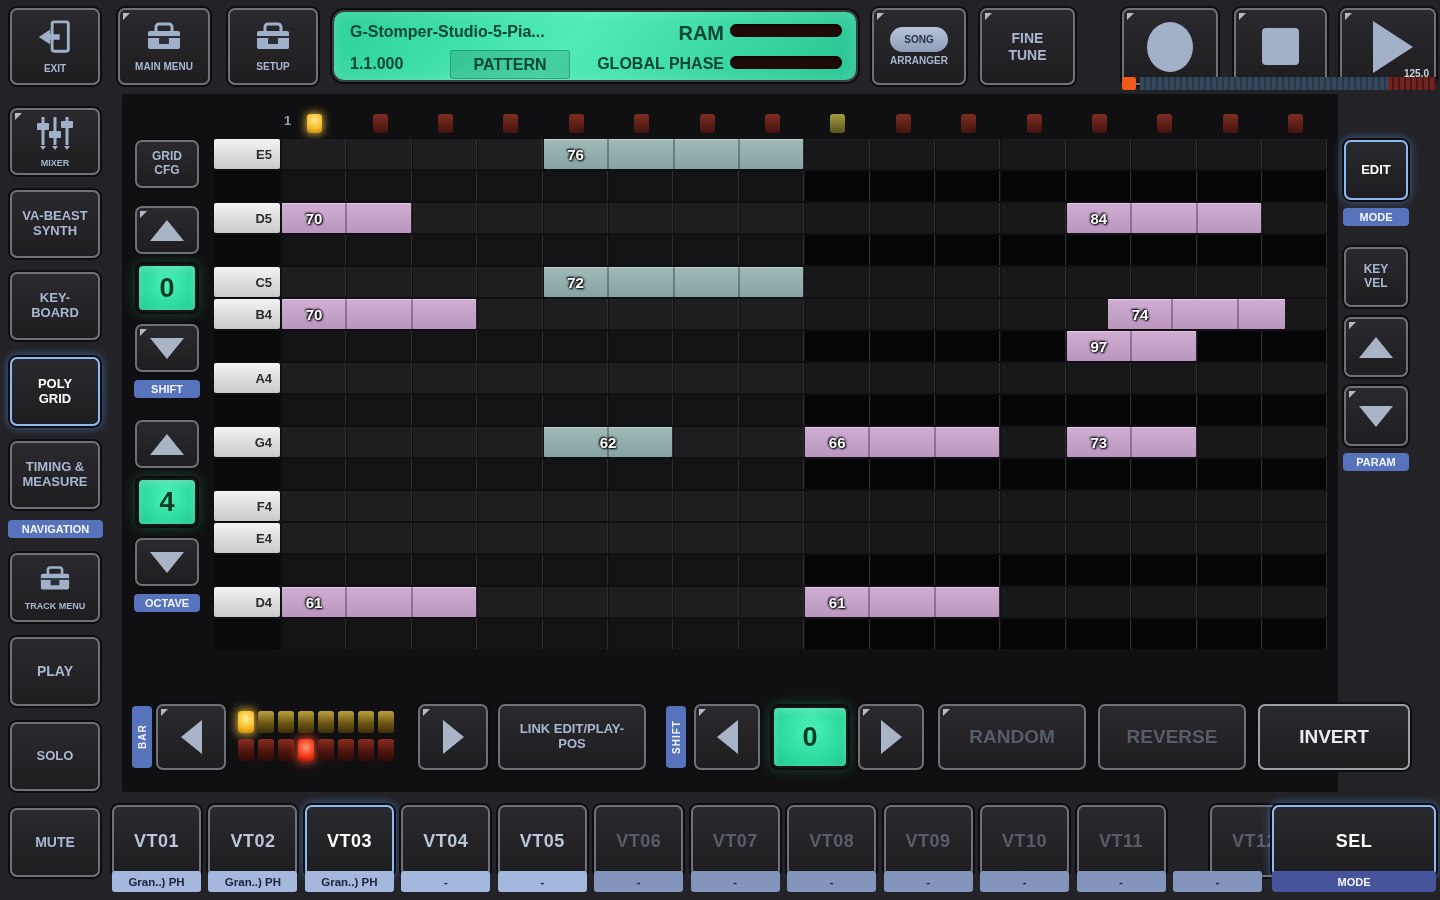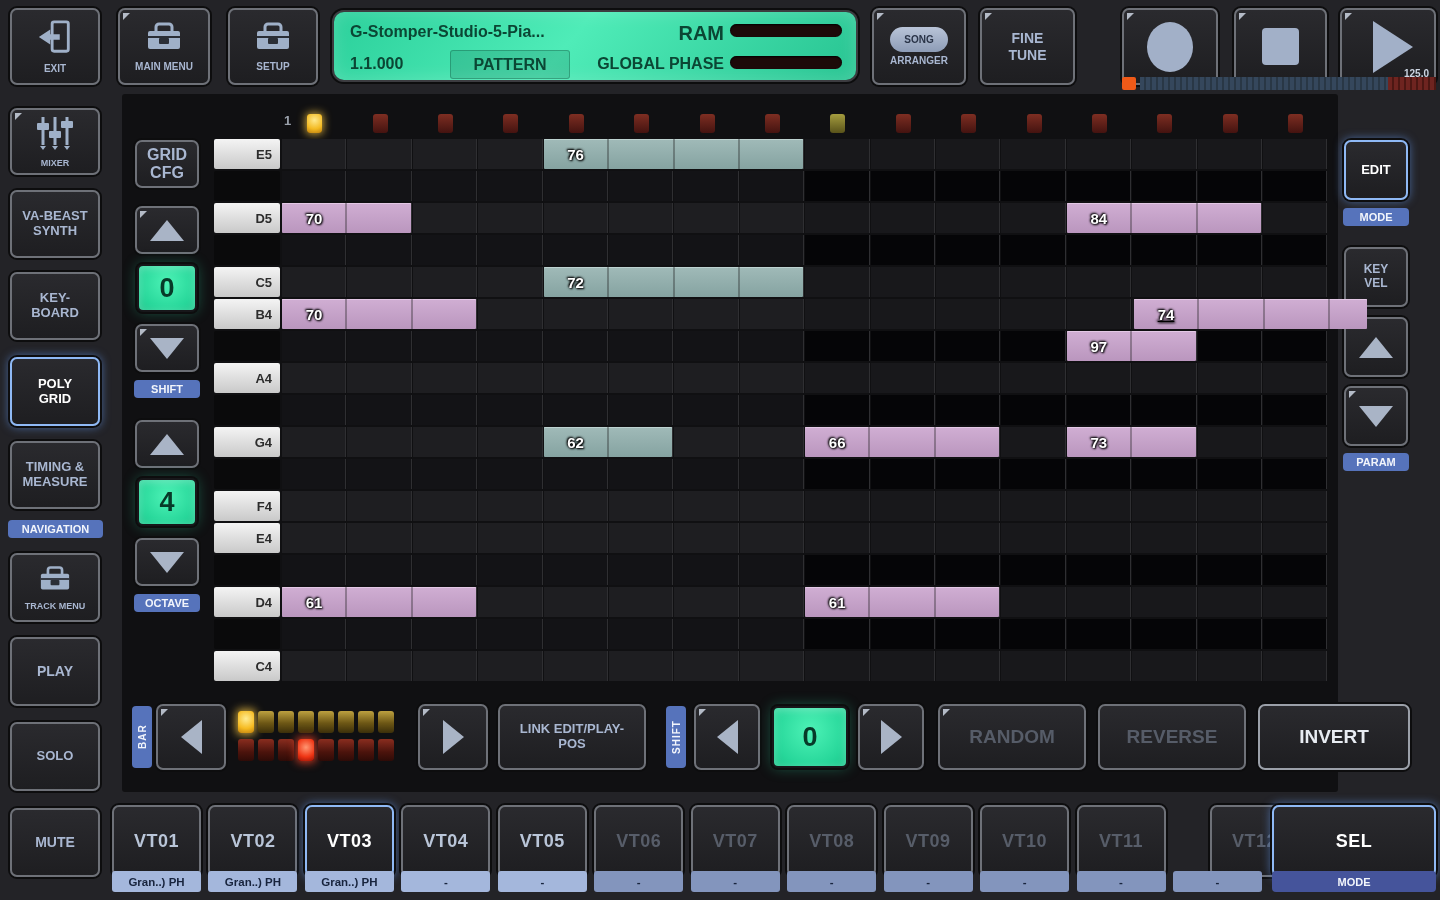--- a/index.html
+++ b/index.html
@@ -200,21 +200,21 @@
   </div>
   <div class="btn" style="left:10px;top:722px;width:90px;height:69px;font-size:13px;">
     <span>SOLO</span>
   </div>
   <div class="btn" style="left:10px;top:808px;width:90px;height:69px;font-size:14px;">
     <span>MUTE</span>
   </div>
 
   <div id="gridpanel"></div>
 
-  <div class="btn" style="left:135px;top:140px;width:64px;height:48px;font-size:16px;">
+  <div class="btn" style="left:135px;top:140px;width:64px;height:48px;font-size:12px;">
     <span style="width:40px;">GRID CFG</span>
   </div>
   <div class="btn cm" style="left:135px;top:206px;width:64px;height:48px;">
       <span class="ar up"></span>
     </div>
   <div class="gdisp" style="left:137px;top:264px;width:60px;height:48px;">0</div>
   <div class="btn cm" style="left:135px;top:324px;width:64px;height:48px;">
       <span class="ar dn"></span>
     </div>
   <div class="badge" style="left:134px;top:380px;width:66px;height:18px;">SHIFT</div>
@@ -373,21 +373,21 @@
         <div class="cell rh" style="left: 722px;"></div>
         <div class="cell rh" style="left: 787.4px;"></div>
         <div class="cell rh" style="left: 852.8px;"></div>
         <div class="cell rh" style="left: 918.2px;"></div>
         <div class="cell rh" style="left: 983.6px;"></div>
         <div class="cell rh" style="left: 1049px;"></div>
         <div class="note purple" style="left: 68px; width: 194.2px;">
           <span class="vlines"></span>
           <span class="v">70</span>
         </div>
-        <div class="note purple" style="left: 920px; width: 233px; text-decoration: underline;">
+        <div class="note purple" style="left: 894px; width: 177px;">
           <span class="vlines"></span>
           <span class="v">74</span>
         </div>
       </div>
       <div class="grow black" style="top: 192px;">
         <div class="pkey black"></div>
         <div class="cell" style="left: 68px;"></div>
         <div class="cell" style="left: 133.4px;"></div>
         <div class="cell" style="left: 198.8px;"></div>
         <div class="cell" style="left: 264.2px;"></div>
@@ -457,21 +457,21 @@
         <div class="cell" style="left: 460.4px;"></div>
         <div class="cell" style="left: 525.8px;"></div>
         <div class="cell rh" style="left: 591.2px;"></div>
         <div class="cell rh" style="left: 656.6px;"></div>
         <div class="cell rh" style="left: 722px;"></div>
         <div class="cell rh" style="left: 787.4px;"></div>
         <div class="cell rh" style="left: 852.8px;"></div>
         <div class="cell rh" style="left: 918.2px;"></div>
         <div class="cell rh" style="left: 983.6px;"></div>
         <div class="cell rh" style="left: 1049px;"></div>
-        <div class="note teal" style="left: 329.6px; width: 128.8px;">
+        <div class="note teal" style="left: 329.6px; width: 128.8px; justify-content: center;">
           <span class="vlines"></span>
           <span class="v">62</span>
         </div>
         <div class="note purple" style="left: 591.2px; width: 194.2px;">
           <span class="vlines"></span>
           <span class="v">66</span>
         </div>
         <div class="note purple" style="left: 852.8px; width: 128.8px;">
           <span class="vlines"></span>
           <span class="v">73</span>
@@ -575,39 +575,20 @@
           <span class="vlines"></span>
           <span class="v">61</span>
         </div>
         <div class="note purple" style="left: 591.2px; width: 194.2px;">
           <span class="vlines"></span>
           <span class="v">61</span>
         </div>
       </div>
       <div class="grow black" style="top: 480px;">
         <div class="pkey black"></div>
-        <div class="cell" style="left: 68px;"></div>
-        <div class="cell" style="left: 133.4px;"></div>
-        <div class="cell" style="left: 198.8px;"></div>
-        <div class="cell" style="left: 264.2px;"></div>
-        <div class="cell" style="left: 329.6px;"></div>
-        <div class="cell" style="left: 395px;"></div>
-        <div class="cell" style="left: 460.4px;"></div>
-        <div class="cell" style="left: 525.8px;"></div>
-        <div class="cell rh" style="left: 591.2px;"></div>
-        <div class="cell rh" style="left: 656.6px;"></div>
-        <div class="cell rh" style="left: 722px;"></div>
-        <div class="cell rh" style="left: 787.4px;"></div>
-        <div class="cell rh" style="left: 852.8px;"></div>
-        <div class="cell rh" style="left: 918.2px;"></div>
-        <div class="cell rh" style="left: 983.6px;"></div>
-        <div class="cell rh" style="left: 1049px;"></div>
-      </div>
-      <div class="grow white" style="top: 512px;">
-        <div class="pkey white">C4</div>
         <div class="cell" style="left: 68px;"></div>
         <div class="cell" style="left: 133.4px;"></div>
         <div class="cell" style="left: 198.8px;"></div>
         <div class="cell" style="left: 264.2px;"></div>
         <div class="cell" style="left: 329.6px;"></div>
         <div class="cell" style="left: 395px;"></div>
         <div class="cell" style="left: 460.4px;"></div>
         <div class="cell" style="left: 525.8px;"></div>
         <div class="cell rh" style="left: 591.2px;"></div>
         <div class="cell rh" style="left: 656.6px;"></div>

